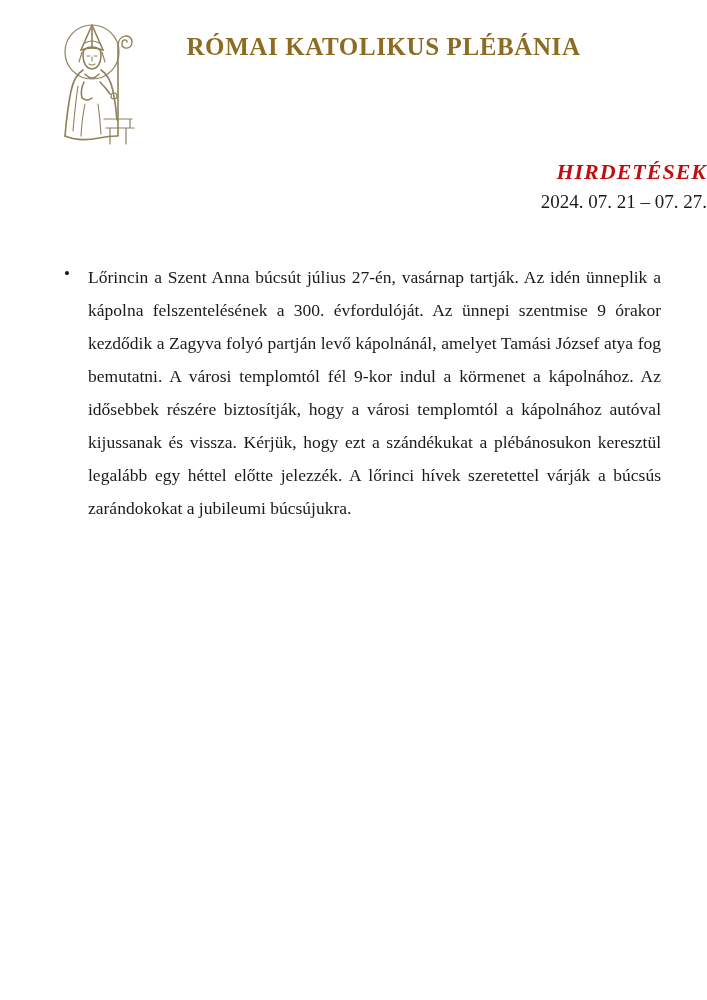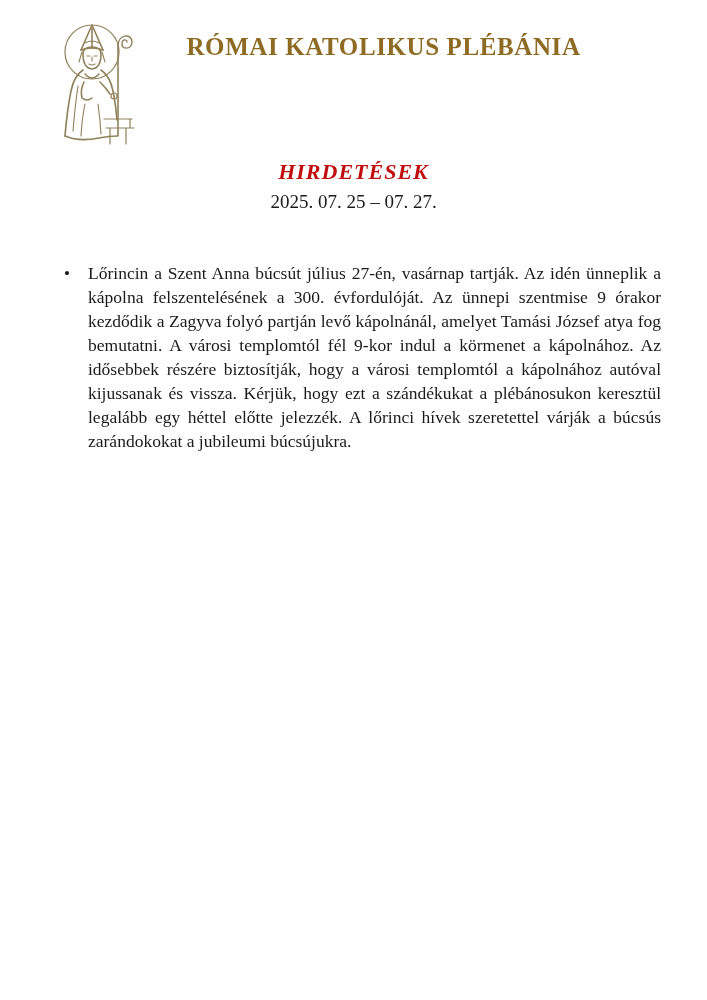--- a/index.html
+++ b/index.html
@@ -30,21 +30,21 @@
     height: 130px;
   }
   .titles { padding-top: 27px; text-align: center; padding-left: 60px; }
   .title-line {
     font-size: 25px;
     line-height: 39px;
     font-weight: 700;
     letter-spacing: 0.6px;
     color: var(--title_gold);
   }
-  .heading-block { margin-top: 8px; text-align: center; }
+  .heading-block { margin-top: 8px; text-align: right; }
   .announcements-heading {
     font-size: 22px;
     line-height: 28px;
     font-weight: 700;
     font-style: italic;
     letter-spacing: 1px;
     color: var(--heading_red);
   }
   .date-range {
     margin-top: 4px;
@@ -64,21 +64,21 @@
   }
   .bullet {
     flex: 0 0 24px;
     font-size: 17px;
     line-height: 25.5px;
     text-align: left;
   }
   .announcement-text {
     flex: 1 1 auto;
     font-size: 17.5px;
-    line-height: 24px;
+    line-height: 33px;
     text-align: justify;
   }
   svg.bishop { display: block; width: 100%; height: 100%; }
 </style>
 </head>
 <body>
 
 <div class="page">
 
   <header class="header">
@@ -117,21 +117,21 @@
         <path d="M50 103 L78 103 M52 112 L80 112 M56 112 L56 128 M72 112 L72 128 M76 103 L76 112" stroke-width="1.2"></path>
       </svg>
     </div>
     <div class="titles">
       <div class="title-line">RÓMAI KATOLIKUS PLÉBÁNIA</div>
     </div>
   </header>
 
   <section class="heading-block">
     <h2 class="announcements-heading">HIRDETÉSEK</h2>
-    <div class="date-range">2025. 07. 25 – 07. 27.</div>
+    <div class="date-range">2024. 07. 21 – 07. 27.</div>
   </section>
 
   <ul class="announcement-list">
     <li class="announcement-item">
       <span class="bullet">•</span>
       <p class="announcement-text">Lőrincin a Szent Anna búcsút július 27-én, vasárnap tartják. Az idén ünneplik a kápolna felszentelésének a 300. évfordulóját. Az ünnepi szentmise 9 órakor kezdődik a Zagyva folyó partján levő kápolnánál, amelyet Tamási József atya fog bemutatni. A városi templomtól fél 9-kor indul a körmenet a kápolnához. Az idősebbek részére biztosítják, hogy a városi templomtól a kápolnához autóval kijussanak és vissza. Kérjük, hogy ezt a szándékukat a plébánosukon keresztül legalább egy héttel előtte jelezzék. A lőrinci hívek szeretettel várják a búcsús zarándokokat a jubileumi búcsújukra.</p>
     </li>
   </ul>
 
 </div>

